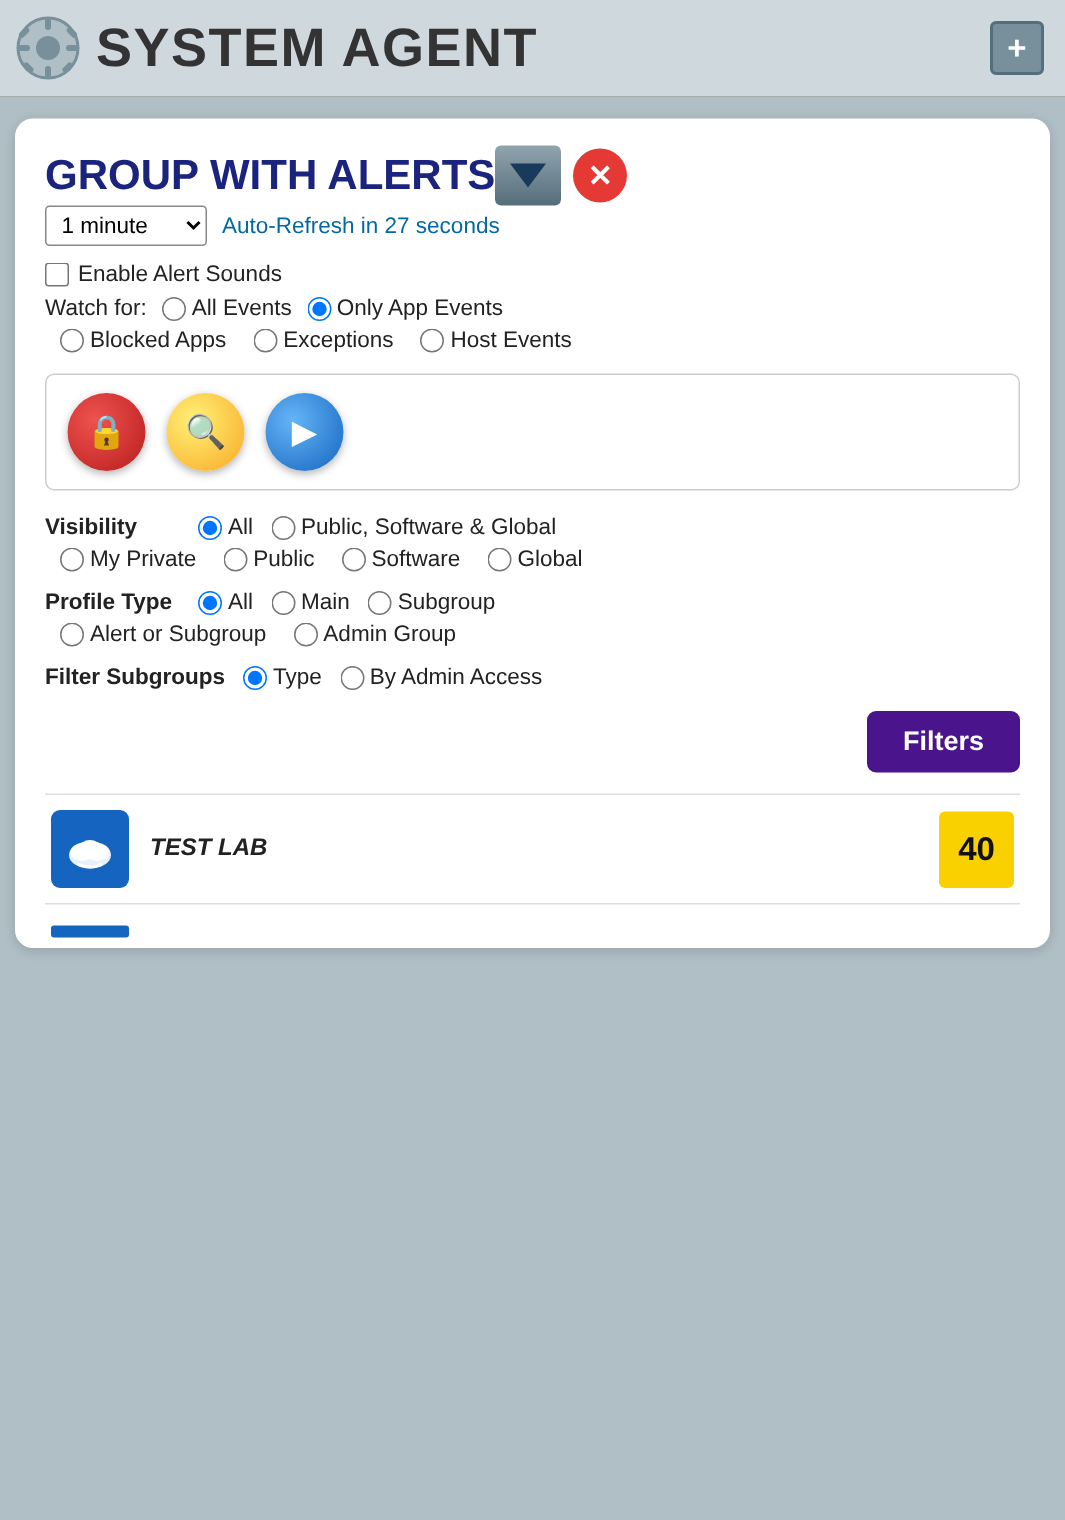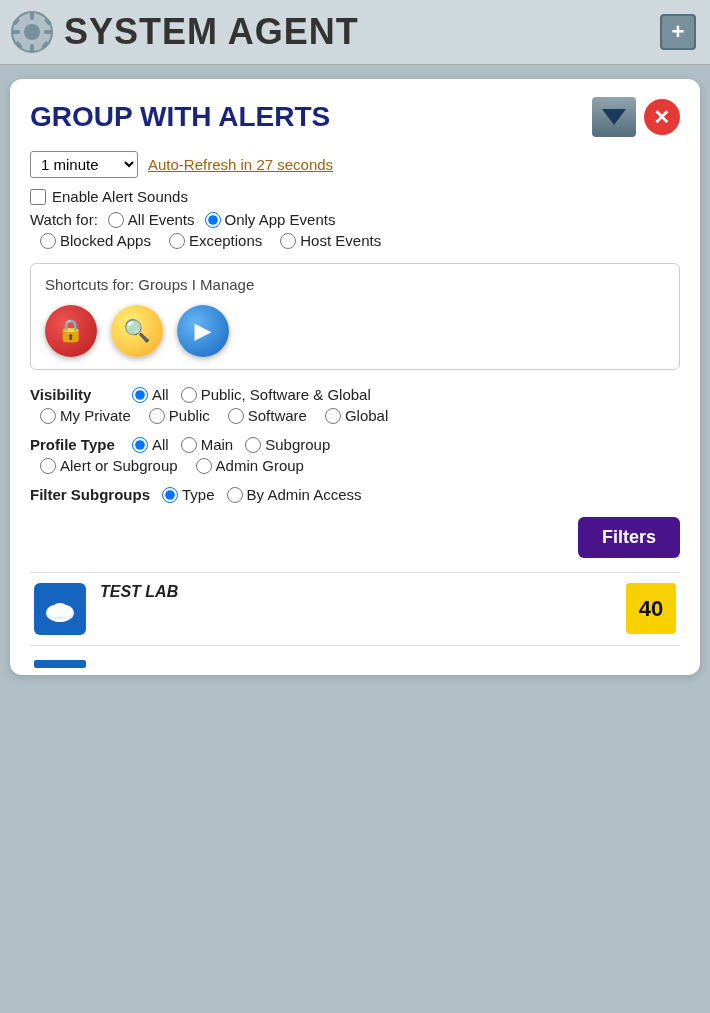--- a/index.html
+++ b/index.html
@@ -58,22 +58,21 @@
       border-radius: 12px;
       margin: 14px 10px;
       padding: 18px 20px 0 20px;
       box-shadow: 0 2px 8px rgba(0,0,0,0.15);
     }
 
     
     .card-header {
       display: flex;
       align-items: center;
-      justify-content: space-between;
-      margin-bottom: 14px;
+      justify-content: flex-start;
     }
     .card-title {
       font-size: 28px;
       font-weight: bold;
       color: #1a237e;
     }
     .card-header-buttons {
       display: flex;
       gap: 8px;
       align-items: center;
@@ -121,22 +120,21 @@
     .refresh-select {
       padding: 3px 6px;
       border: 1px solid #888;
       border-radius: 3px;
       font-size: 15px;
       background: white;
       cursor: pointer;
     }
     .refresh-text {
       font-size: 15px;
-      color: #a16207;
-      text-decoration: underline;
+      color: #0369a1;
     }
 
     
     .checkbox-row {
       display: flex;
       align-items: center;
       gap: 6px;
       margin-bottom: 6px;
     }
     .checkbox-row input[type="checkbox"] {
@@ -281,20 +279,21 @@
       border-radius: 6px;
       padding: 10px 24px;
       font-size: 18px;
       font-weight: bold;
       cursor: pointer;
     }
 
     
     .result-item {
       display: flex;
+      align-items: center;
       padding: 10px 4px;
       border-top: 1px solid #ddd;
       gap: 14px;
     }
     .result-icon {
       width: 52px;
       height: 52px;
       border-radius: 6px;
       background: #1565c0;
       display: flex;
@@ -420,21 +419,20 @@
       <input type="radio" name="watch_sub" style="">
       <span>Exceptions</span>
     </label>
     <label class="radio-option">
       <input type="radio" name="watch_sub" style="">
       <span>Host Events</span>
     </label>
   </div>
 
   <div class="shortcuts-box">
-    <div class="shortcuts-title">Shortcuts for: Groups I Manage</div>
     <div class="shortcuts-icons">
       <button class="shortcut-icon shortcut-lock">
         <span style="font-size:22px;">🔒</span>
       </button>
       <button class="shortcut-icon shortcut-search">
         <span style="font-size:22px;">🔍</span>
       </button>
       <button class="shortcut-icon shortcut-play">
         <span style="font-size:22px; color:white;">▶</span>
       </button>

